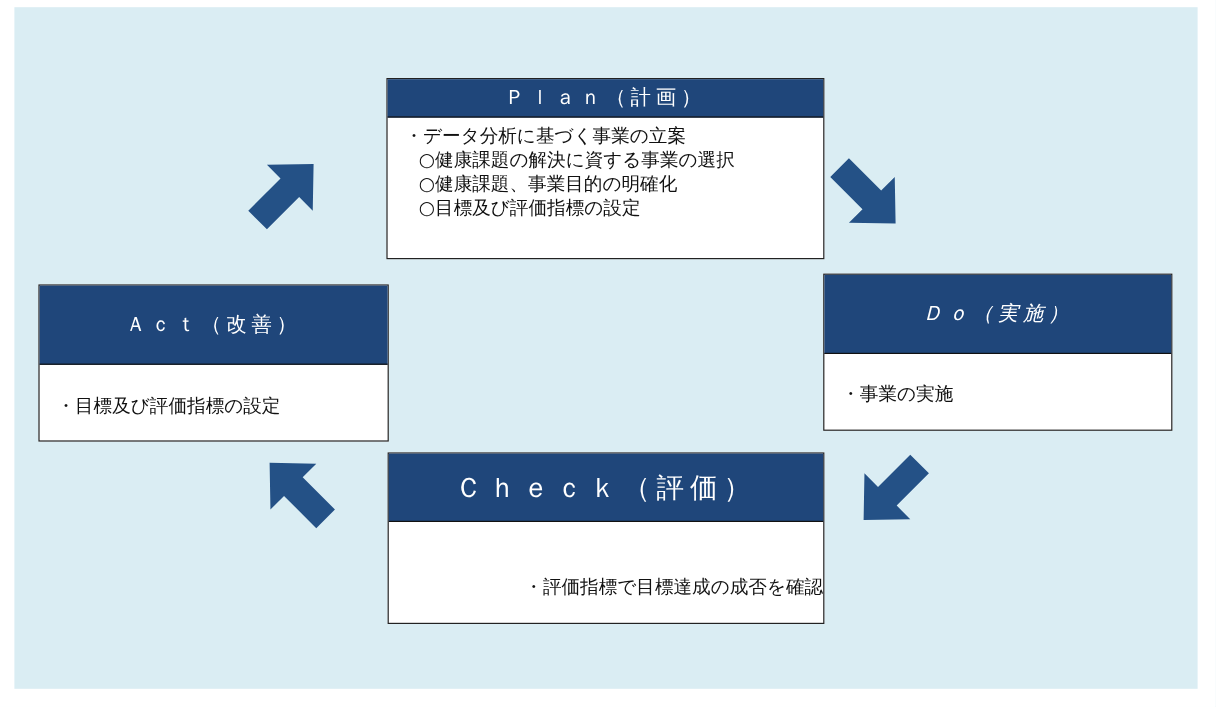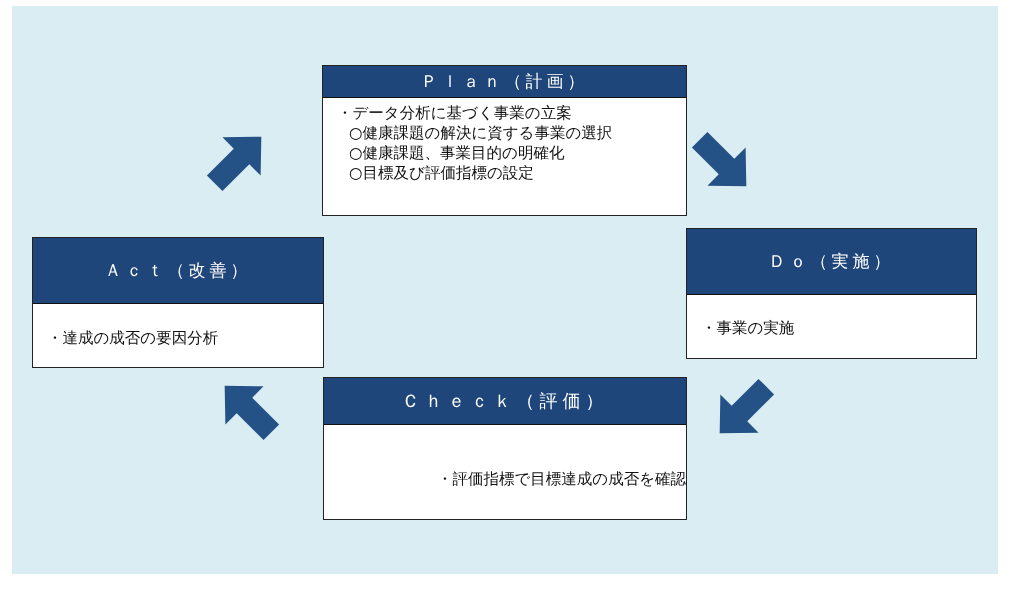--- a/index.html
+++ b/index.html
@@ -16,25 +16,25 @@
 
   #plan { left: 322px; top: 65px; width: 365px; height: 151px; }
   #plan .hdr { height: 32px; }
   #plan .body { padding-top: 5px; }
 
   #act { left: 32px; top: 216px; width: 292px; height: 131px; margin-top: 21px; }
   #act .hdr { height: 66px; }
   #act .body { padding-top: 24px; }
 
   #do { left: 686px; top: 228px; width: 291px; height: 131px; }
-  #do .hdr { height: 66px; }
+  #do .hdr { height: 66px; font-style: italic; }
   #do .body { padding-top: 24px; font-family: Liberation Mono, monospace; }
 
   #check { left: 323px; top: 377px; width: 364px; height: 143px; }
-  #check .hdr { height: 47px; font-size: 18px; letter-spacing: 5px; }
+  #check .hdr { height: 57px; font-size: 23px; letter-spacing: 5px; }
   #check .body { padding-top: 44px; text-align: right; }
 
   .arrow { position: absolute; width: 70px; height: 70px; }
   .arrow svg { width: 70px; height: 70px; display: block; }
   #arrow-up-right { left: 203px; top: 125px; }
   #arrow-down-right { left: 688px; top: 128px; }
   #arrow-down-left { left: 708px; top: 375px; }
   #arrow-up-left { left: 213px; top: 374px; }
 </style>
 </head>
@@ -48,21 +48,21 @@
     <div class="line">・データ分析に基づく事業の立案</div>
     <div class="line sub">○健康課題の解決に資する事業の選択</div>
     <div class="line sub">○健康課題、事業目的の明確化</div>
     <div class="line sub">○目標及び評価指標の設定</div>
   </div>
 </div>
 
 <div class="box" id="act">
   <div class="hdr" style="background: rgb(31, 70, 122); color: rgb(255, 255, 255);">Ａｃｔ（改善）</div>
   <div class="body">
-    <div class="line">・達成の成否の要因分析</div>
+    <div class="line">・目標及び評価指標の設定</div>
   </div>
 </div>
 
 <div class="box" id="do">
   <div class="hdr" style="background: rgb(31, 70, 122); color: rgb(255, 255, 255);">Ｄｏ（実施）</div>
   <div class="body">
     <div class="line">・事業の実施</div>
   </div>
 </div>
 

